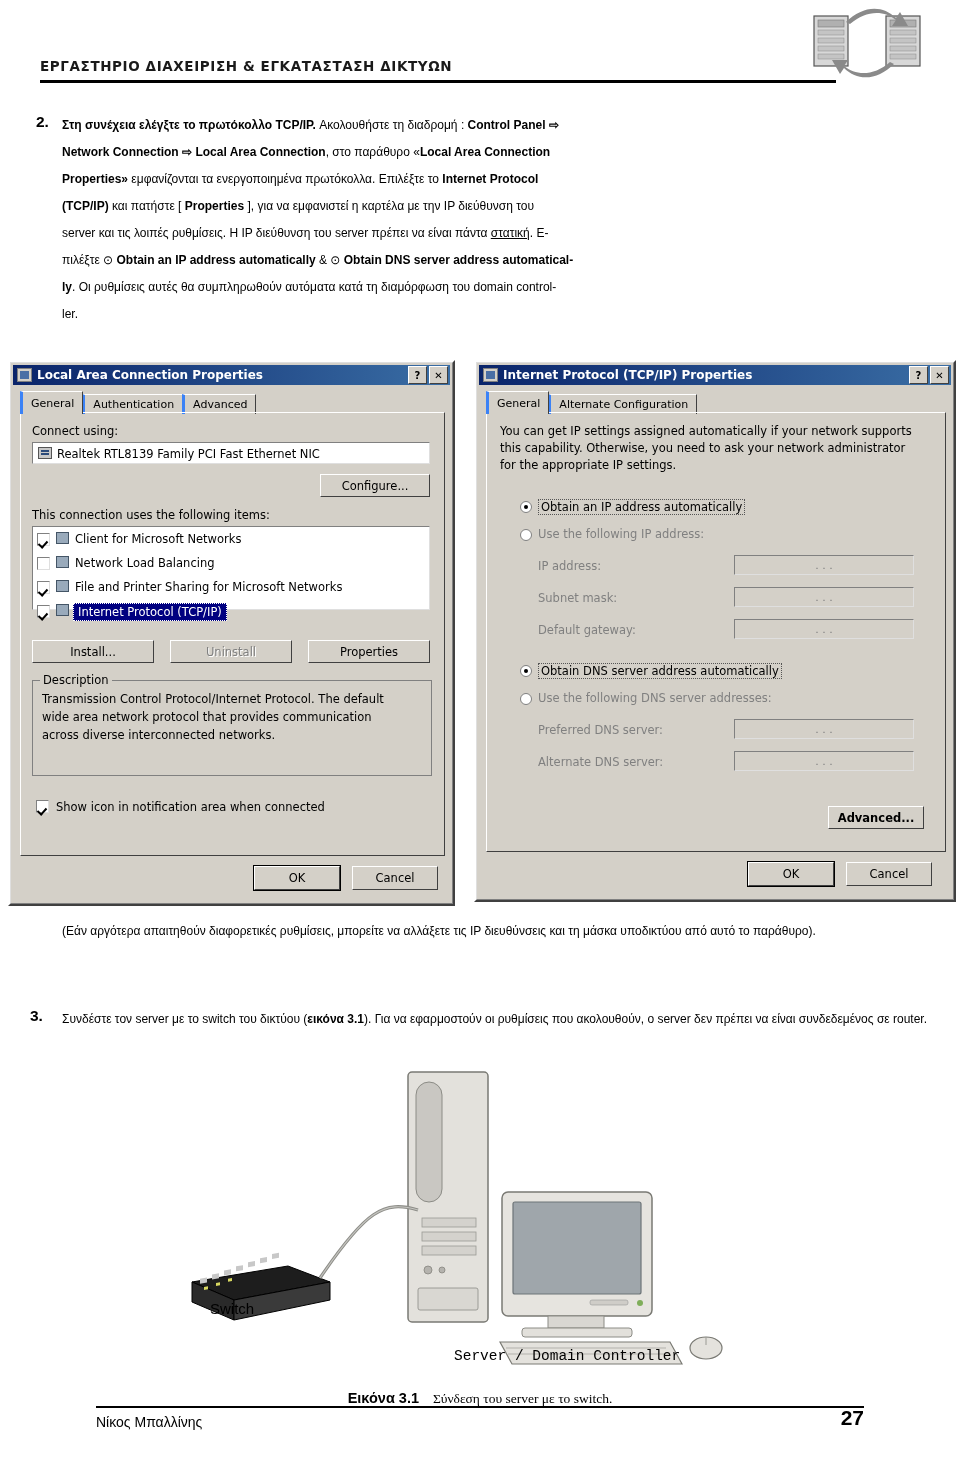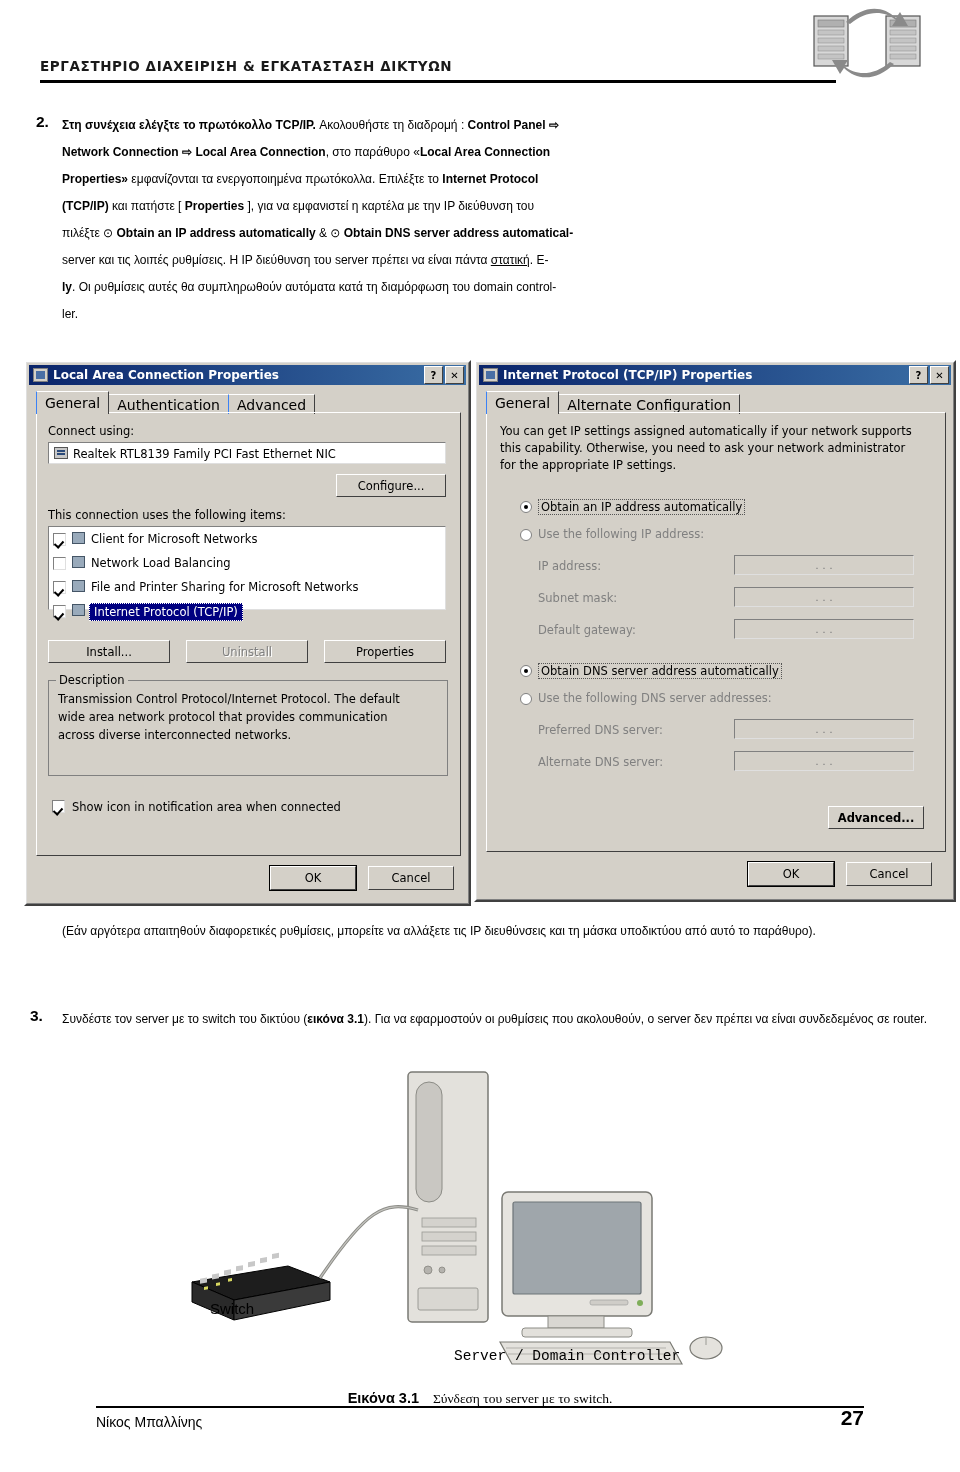--- a/index.html
+++ b/index.html
@@ -55,22 +55,22 @@
   .tbtns{margin-left:auto;display:flex;gap:2px;padding-right:2px;}
   .tbtn{
     width:17px;height:16px;background:#d4d0c8;color:#000;
     border-top:1px solid #fff;border-left:1px solid #fff;
     border-right:1px solid #404040;border-bottom:1px solid #404040;
     font-size:10px;font-weight:bold;display:flex;align-items:center;justify-content:center;
   }
   .tabs{position:absolute;display:flex;align-items:flex-end;}
   .tab{
     height:19px;padding:0 8px;background:#d4d0c8;
-    border-top:1px solid #fff;border-left:1px solid #3b82f6;border-right:1px solid #404040;
-    display:flex;align-items:center;font-size:14px;margin-right:-1px;
+    border-top:1px solid #fff;border-left:3px solid #3b82f6;border-right:1px solid #404040;
+    display:flex;align-items:center;font-size:11px;margin-right:-1px;
   }
   .tab.sel{height:22px;font-weight:normal;z-index:3;position:relative;top:0;}
   .group{
     position:absolute;border:1px solid #808080;border-top-color:#808080;
     background:transparent;
   }
   .grouplabel{position:absolute;background:#d4d0c8;padding:0 3px;font-size:11.5px;}
   .sunk{
     position:absolute;background:#fff;
     border-top:1px solid #808080;border-left:1px solid #808080;
@@ -139,36 +139,36 @@
     <span class="ln">
       <span class="b">Network Connection</span> <span class="b">⇨</span> <span class="b">Local Area Connection</span><span>, στο παράθυρο «</span><span class="b">Local Area Connection</span>
     </span>
     <span class="ln">
       <span class="b">Properties»</span><span> εμφανίζονται τα ενεργοποιημένα πρωτόκολλα. Επιλέξτε το </span><span class="b">Internet Protocol</span>
     </span>
     <span class="ln">
       <span class="b">(TCP/IP)</span><span> και πατήστε [ </span><span class="b">Properties</span><span> ], για να εμφανιστεί η καρτέλα με την IP διεύθυνση του</span>
     </span>
     <span class="ln">
+      <span>server και τις λοιπές ρυθμίσεις.</span><span> Η IP διεύθυνση του server πρέπει να είναι πάντα </span><span class="u">στατική</span><span>. Ε-</span>
+    </span>
+    <span class="ln">
       <span>πιλέξτε </span><span>⊙</span> <span class="b">Obtain an IP address automatically</span><span> &amp; </span><span>⊙</span> <span class="b">Obtain DNS server address automatical-</span>
     </span>
     <span class="ln">
-      <span>server και τις λοιπές ρυθμίσεις.</span><span> Η IP διεύθυνση του server πρέπει να είναι πάντα </span><span class="u">στατική</span><span>. Ε-</span>
-    </span>
-    <span class="ln">
       <span class="b">ly</span><span>. Οι ρυθμίσεις αυτές θα συμπληρωθούν αυτόματα κατά τη διαμόρφωση του domain control-</span>
     </span>
     <span class="ln">
       <span>ler.</span>
     </span>
   </div>
 
   <div class="dlgwrap">
 
-    <div class="dlg" style="left:16px;top:4px;width:443px;height:542px;">
+    <div class="dlg" style="left:0px;top:4px;width:443px;height:542px;">
       <div class="dlg-in"></div>
       <div class="title">
         <span class="title-ico"></span>
         <span class="tlabel">Local Area Connection Properties</span>
         <span class="tbtns">
           <span class="tbtn">?</span>
           <span class="tbtn">✕</span>
         </span>
       </div>
 

